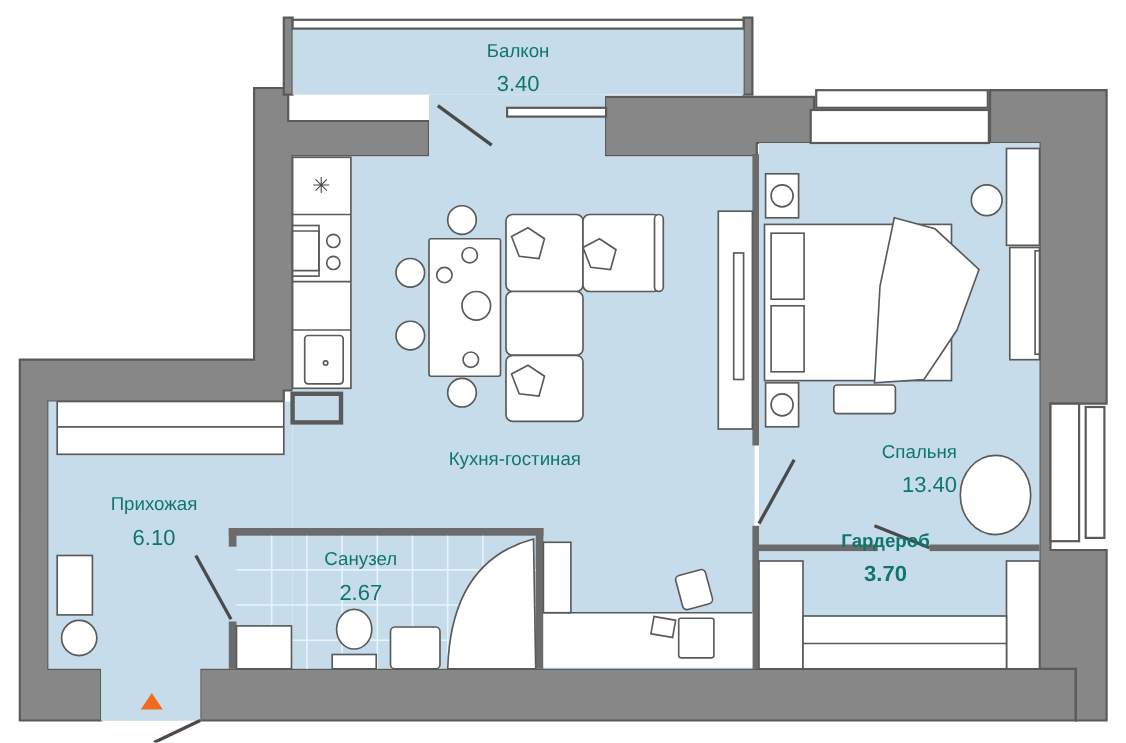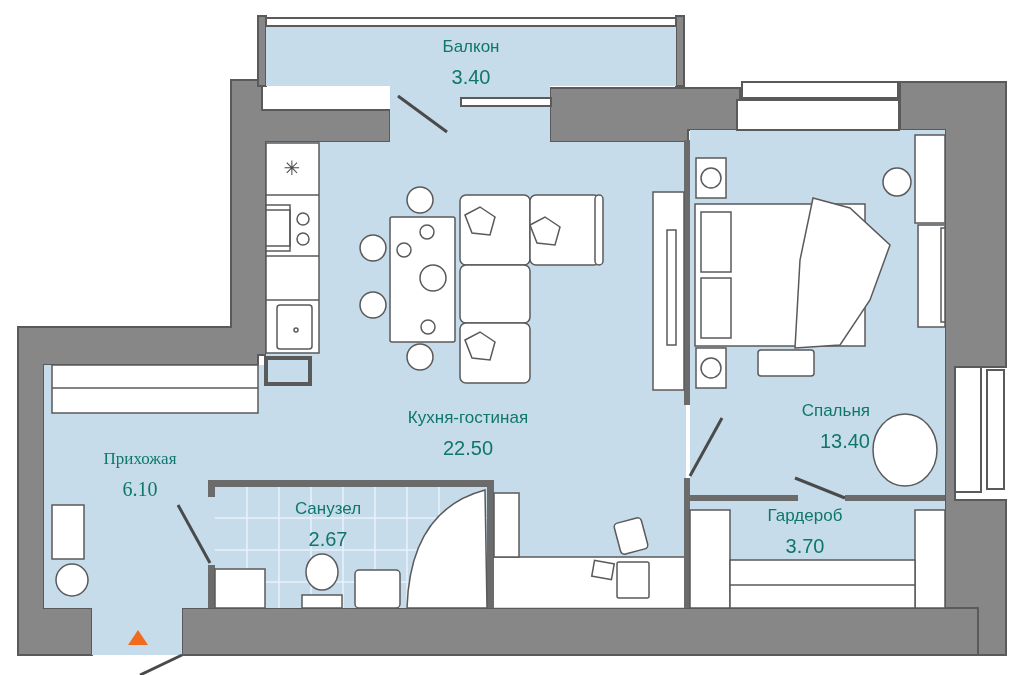--- a/index.html
+++ b/index.html
@@ -202,34 +202,33 @@
   <path d="M128 645 L138 630 L148 645 Z" fill="#f26a1b"></path>
 </svg>
 
 <div class="label" style="left:411px; top:37px; width:120px;">
   <span class="name">Балкон</span>
   <span class="area">3.40</span>
 </div>
 
 <div class="label" style="left:383px; top:408px; width:170px;">
   <span class="name">Кухня-гостиная</span>
-  <span class="area">22.50</span>
 </div>
 
 <div class="label" style="left:750px; top:401px; width:120px;text-align:right;">
   <span class="name">Спальня</span>
   <span class="area">13.40</span>
 </div>
 
-<div class="label" style="left:80px; top:449px; width:120px;font-family:Liberation Serif, serif;">
+<div class="label" style="left:80px; top:449px; width:120px;">
   <span class="name">Прихожая</span>
   <span class="area">6.10</span>
 </div>
 
 <div class="label" style="left:268px; top:499px; width:120px;">
   <span class="name">Санузел</span>
   <span class="area">2.67</span>
 </div>
 
-<div class="label" style="left:745px; top:506px; width:120px;">
+<div class="label" style="left:745px; top:482px; width:120px;font-weight:bold;">
   <span class="name">Гардероб</span>
   <span class="area">3.70</span>
 </div>
 
 </body></html>

